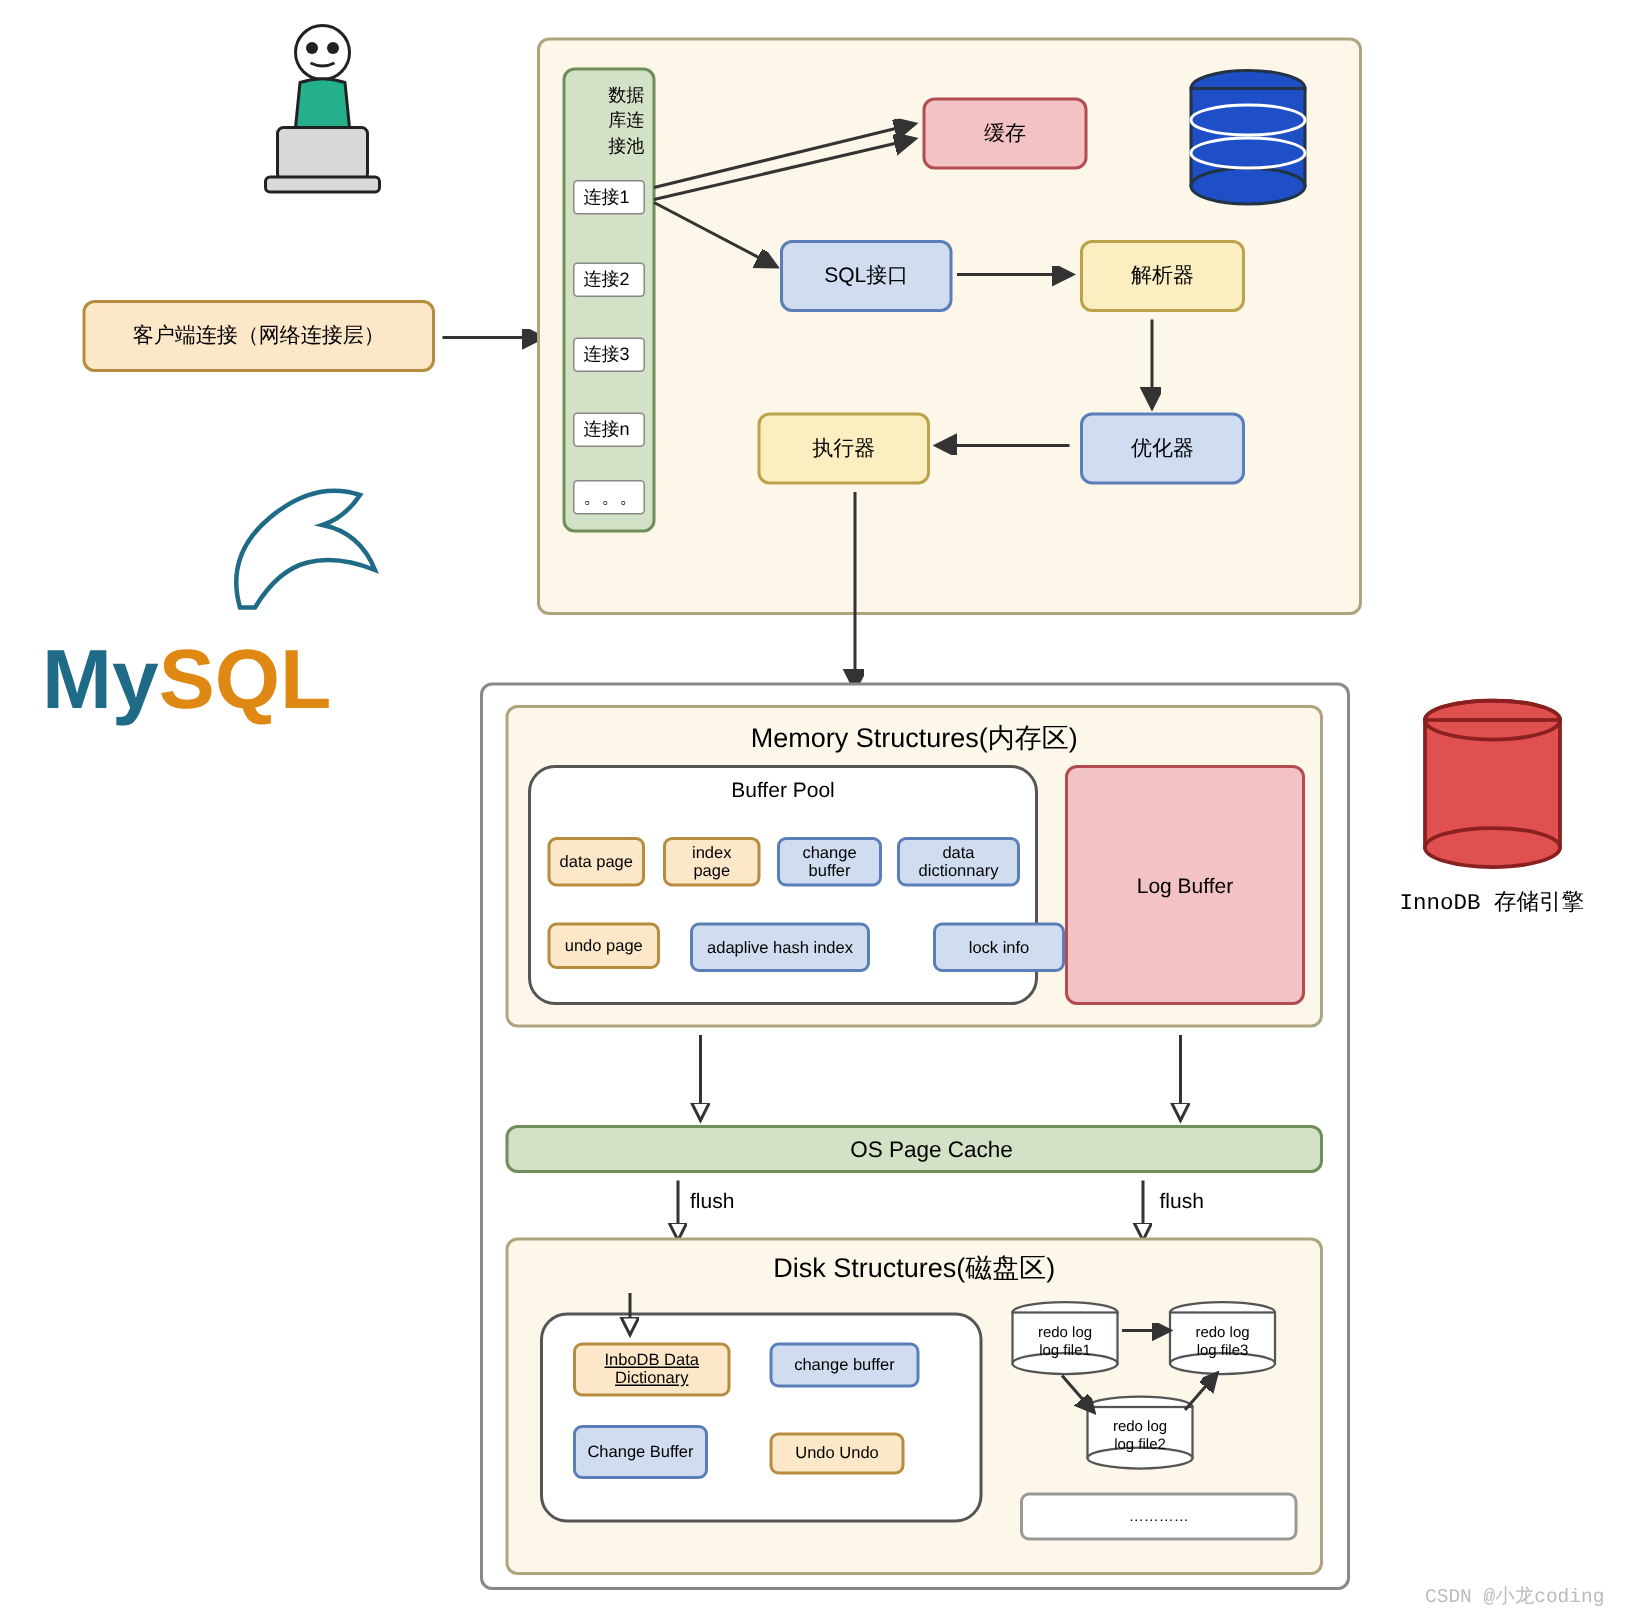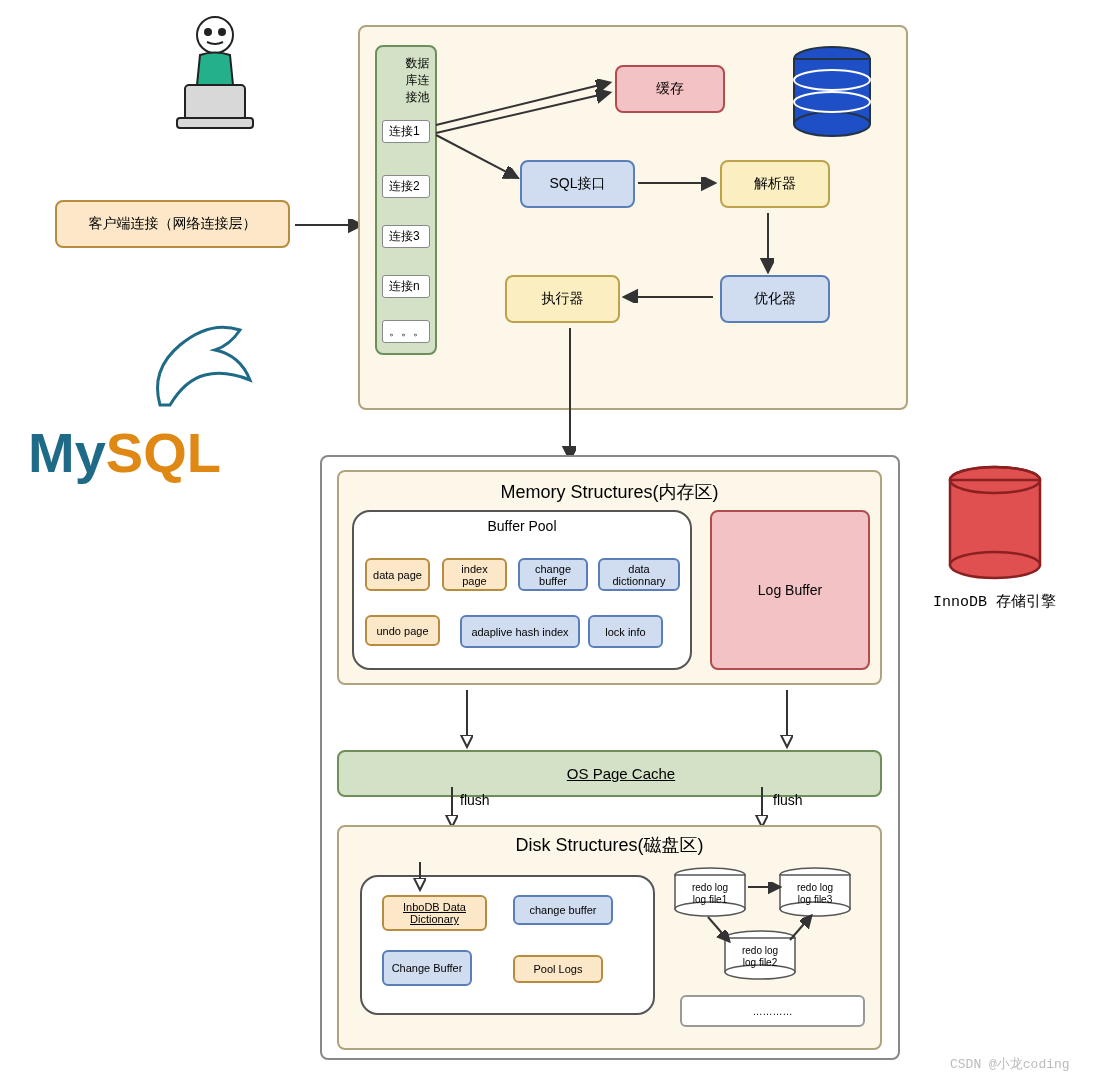--- a/index.html
+++ b/index.html
@@ -196,39 +196,39 @@
 <div class="box blue-bg tiny" style="left:598px;top:558px;width:82px;height:33px;">
     <span>data dictionnary</span>
   </div>
 
 <div class="box orange-bg tiny" style="left:365px;top:615px;width:75px;height:31px;justify-content:center;">
     <span>undo page</span>
   </div>
 <div class="box blue-bg tiny" style="left:460px;top:615px;width:120px;height:33px;">
     <span>adaplive hash index</span>
   </div>
-<div class="box blue-bg tiny" style="left:588px;top:615px;width:75px;height:33px;">
+<div class="box blue-bg tiny" style="left:622px;top:615px;width:88px;height:33px;">
     <span>lock info</span>
   </div>
 
 <div class="box red-bg rough" style="left:710px;top:510px;width:160px;height:160px;">
   <span>Log Buffer</span>
 </div>
 
 <svg class="arrow" style="left:337px;top:685px;" width="545" height="75">
   <defs>
       <marker id="ah4" markerWidth="8" markerHeight="8" refX="6" refY="3" orient="auto">
         <path d="M0,0 L6,3 L0,6 Z" fill="#fff" stroke="#333" stroke-width="1"></path>
       </marker>
     </defs>
   <line x1="130" y1="5" x2="130" y2="62" stroke="#333" marker-end="url(#ah4)"></line>
   <line x1="450" y1="5" x2="450" y2="62" stroke="#333" marker-end="url(#ah4)"></line>
 </svg>
 
-<div class="box green-bg rough" style="left:337px;top:750px;width:545px;height:47px;font-size:15px;text-decoration:underline;">
+<div class="box green-bg rough" style="left:337px;top:750px;width:545px;height:32px;font-size:15px;">
   <span>OS Page Cache</span>
 </div>
 
 <div class="label" style="left:460px;top:792px;"><span>flush</span></div>
 <div class="label" style="left:773px;top:792px;"><span>flush</span></div>
 <svg class="arrow" style="left:337px;top:782px;" width="545" height="55">
   <defs>
       <marker id="ah5" markerWidth="8" markerHeight="8" refX="6" refY="3" orient="auto">
         <path d="M0,0 L6,3 L0,6 Z" fill="#fff" stroke="#333" stroke-width="1"></path>
       </marker>
@@ -245,21 +245,21 @@
 <div class="box orange-bg tiny" style="left:382px;top:895px;width:105px;height:36px;text-decoration:underline;">
     <span>InboDB Data Dictionary</span>
   </div>
 <div class="box blue-bg tiny" style="left:513px;top:895px;width:100px;height:30px;">
     <span>change buffer</span>
   </div>
 <div class="box blue-bg tiny" style="left:382px;top:950px;width:90px;height:36px;">
     <span>Change Buffer</span>
   </div>
 <div class="box orange-bg tiny" style="left:513px;top:955px;width:90px;height:28px;">
-    <span>Pool Logs</span>
+    <span>Undo Undo</span>
   </div>
 
 <svg class="arrow" style="left:400px;top:860px;" width="60" height="40">
   <defs>
       <marker id="ah6" markerWidth="8" markerHeight="8" refX="6" refY="3" orient="auto">
         <path d="M0,0 L6,3 L0,6 Z" fill="#fff" stroke="#333" stroke-width="1"></path>
       </marker>
     </defs>
   <line x1="20" y1="2" x2="20" y2="30" stroke="#333" marker-end="url(#ah6)"></line>
 </svg>

